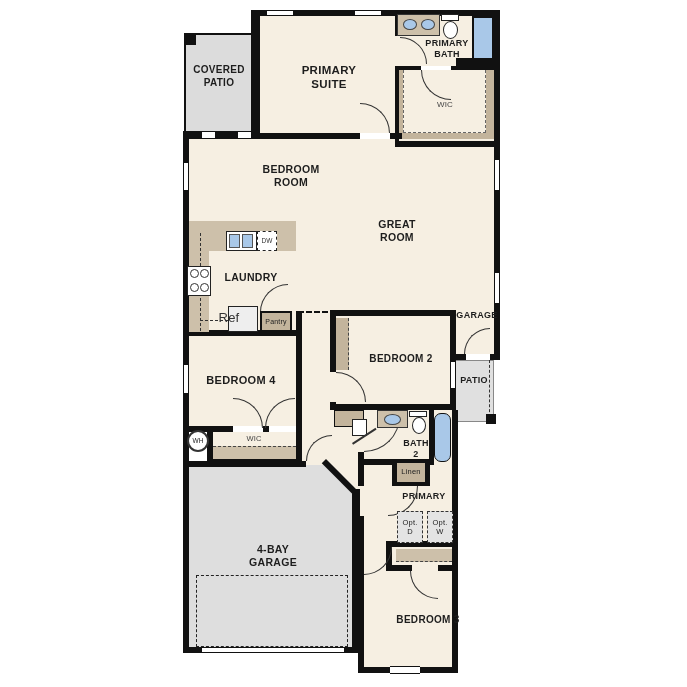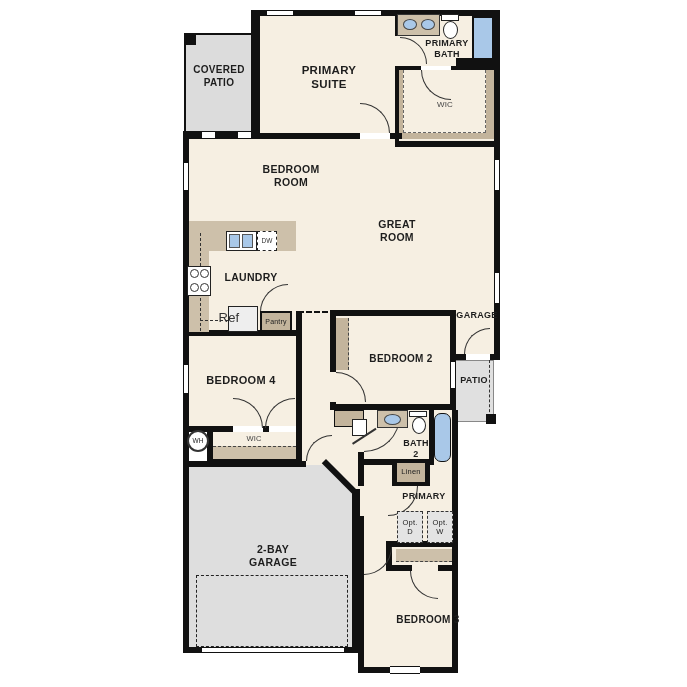--- a/index.html
+++ b/index.html
@@ -195,17 +195,17 @@
 ROOM</div>
   <div class="lbl" style="left:251px;top:278px;font-size:10.5px;">LAUNDRY</div>
   <div class="lbl" style="left:241px;top:381px;font-size:11px;">BEDROOM 4</div>
   <div class="lbl sm" style="left:254px;top:439px;font-size:7.5px;">WIC</div>
   <div class="lbl" style="left:401px;top:359px;font-size:10px;">BEDROOM 2</div>
   <div class="lbl" style="left:477px;top:316px;font-size:9px;">GARAGE</div>
   <div class="lbl" style="left:474px;top:381px;font-size:9px;">PATIO</div>
   <div class="lbl" style="left:416px;top:449px;font-size:9px;">BATH
 2</div>
   <div class="lbl" style="left:424px;top:497px;font-size:9px;">PRIMARY</div>
-  <div class="lbl" style="left:273px;top:556px;font-size:10.5px;">2-BAY
+  <div class="lbl" style="left:273px;top:556px;font-size:10.5px;">4-BAY
 GARAGE</div>
   <div class="lbl" style="left:409px;top:620px;font-size:10px;padding-left:38px;">BEDROOM 3</div>
 
 </div>
 
 </body></html>

